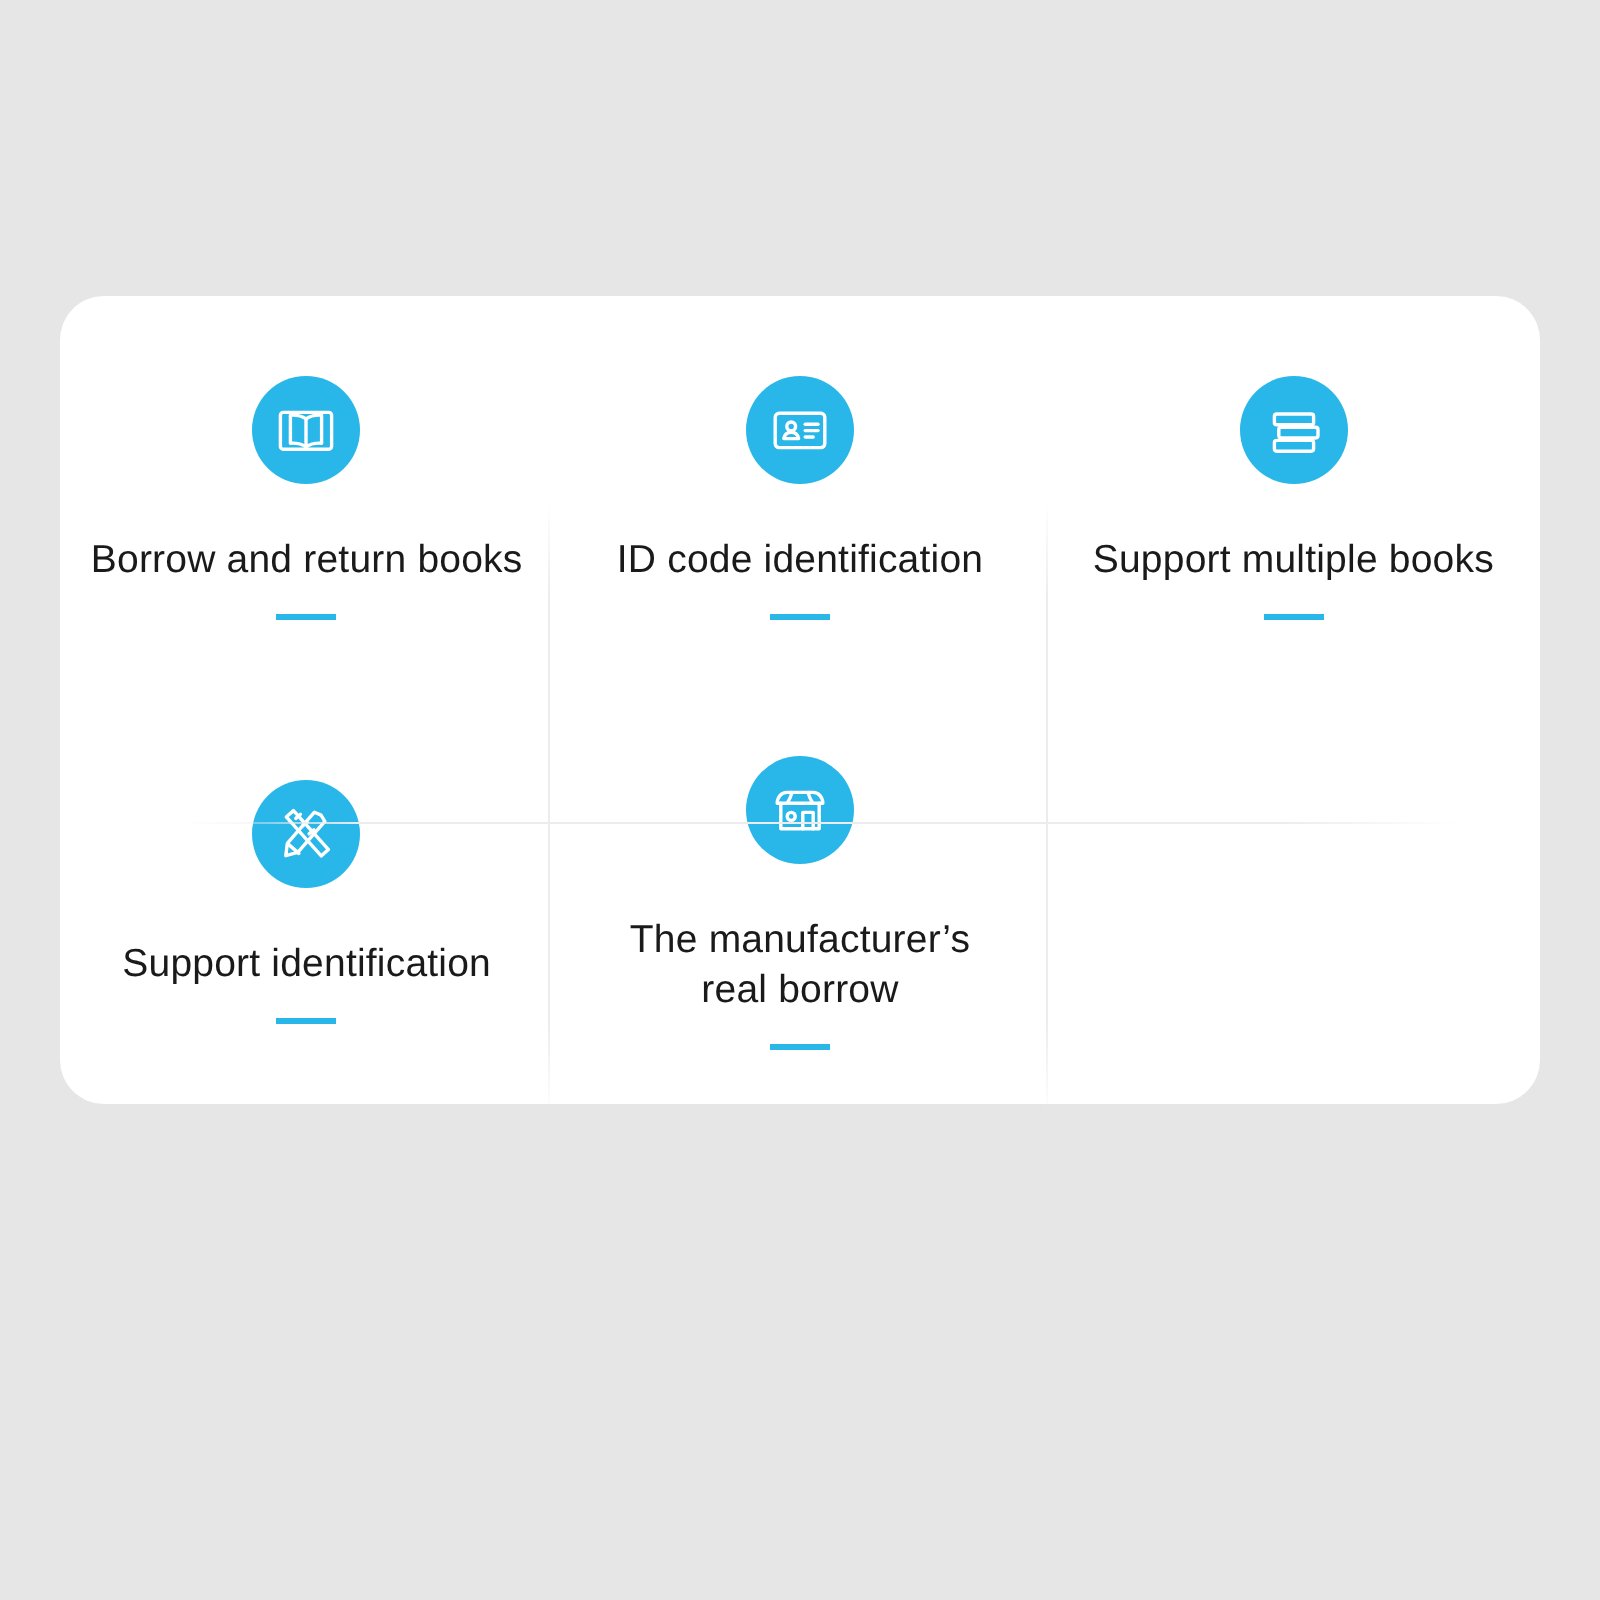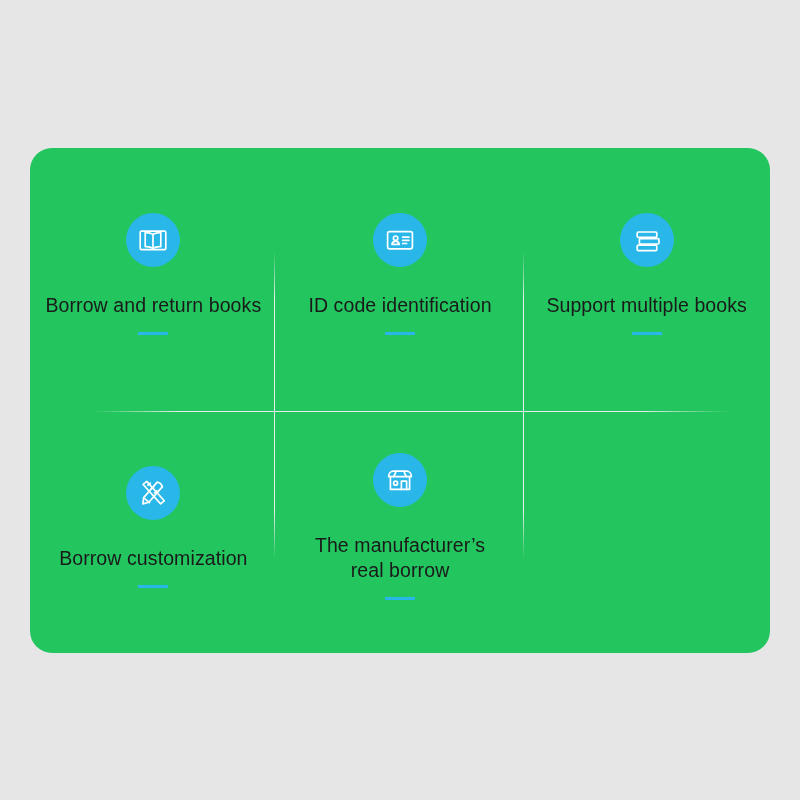--- a/index.html
+++ b/index.html
@@ -13,22 +13,22 @@
     background: #e6e6e6;
     font-family: "Liberation Sans", sans-serif;
     overflow: hidden;
   }
 
   #feature-card {
     position: absolute;
     left: 30px;
     top: 148px;
     width: 740px;
-    height: 505px;
-    background: #22c55e;
+    height: 404px;
+    background: #ffffff;
     border-radius: 22px;
     box-sizing: border-box;
   }
 
   
   .grid {
     position: absolute;
     left: 0;
     top: 0;
     width: 100%;
@@ -165,21 +165,21 @@
 
           <path d="M25.4 6.6 L22.2 4.9 L7.6 19.5 L6.4 25.6 L12.5 24.4 L27.1 9.8 Z" transform="translate(-1.2,0.6) rotate(-4 16 16)"></path>
           <line x1="8.0" y1="19.9" x2="13.0" y2="24.9" transform="translate(-1.2,0.6) rotate(-4 16 16)"></line>
 
           <path d="M8.6 5.4 L5.2 8.8 L24.0 27.0 L27.4 23.6 Z" transform="translate(0.4,-0.6) rotate(4 16 16)"></path>
           <line x1="10.0" y1="9.2" x2="12.2" y2="7.0" transform="translate(0.4,-0.6) rotate(4 16 16)"></line>
           <line x1="13.6" y1="12.8" x2="15.8" y2="10.6" transform="translate(0.4,-0.6) rotate(4 16 16)"></line>
           <line x1="17.2" y1="16.4" x2="19.4" y2="14.2" transform="translate(0.4,-0.6) rotate(4 16 16)"></line>
         </svg>
       </div>
-      <div class="cell-label">Borrow customization</div>
+      <div class="cell-label">Support identification</div>
       <div class="accent-bar"></div>
     </div>
 
     <div class="cell">
       <div class="icon-badge">
         <svg viewBox="0 0 32 32" fill="none" stroke="#ffffff" stroke-width="1.7" stroke-linecap="round" stroke-linejoin="round">
           <path d="M4.6 12.6 C4.6 9.6 6.6 7.2 9.4 7.2 L22.6 7.2 C25.4 7.2 27.4 9.6 27.4 12.6 Z"></path>
           <path d="M12.0 7.3 C11.4 9.4 10.6 11.2 9.5 12.6"></path>
           <path d="M20.0 7.3 C20.6 9.4 21.4 11.2 22.5 12.6"></path>
           <path d="M6.4 12.6 L6.4 25.4 L25.6 25.4 L25.6 12.6"></path>

